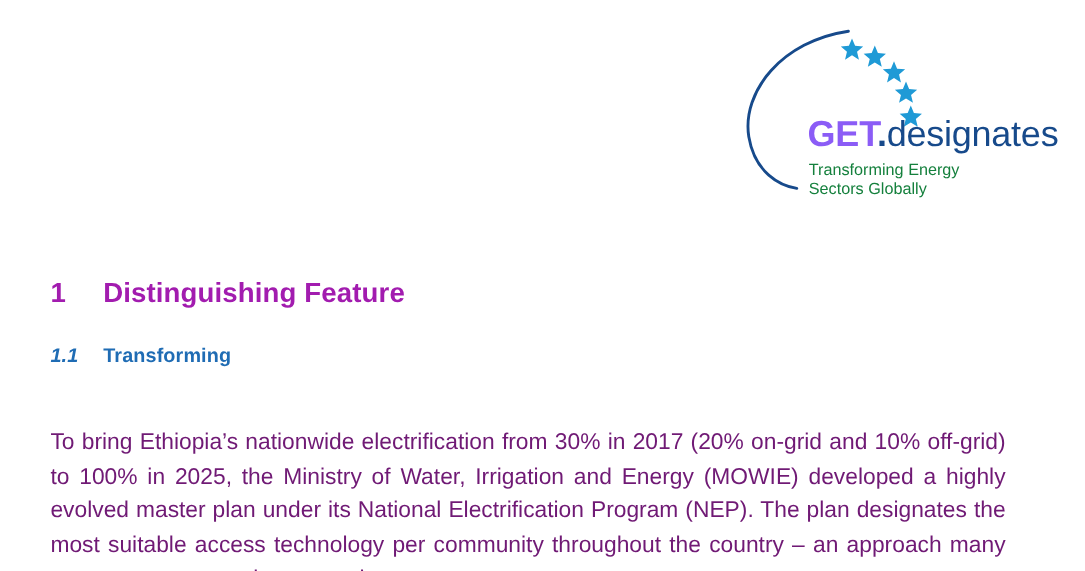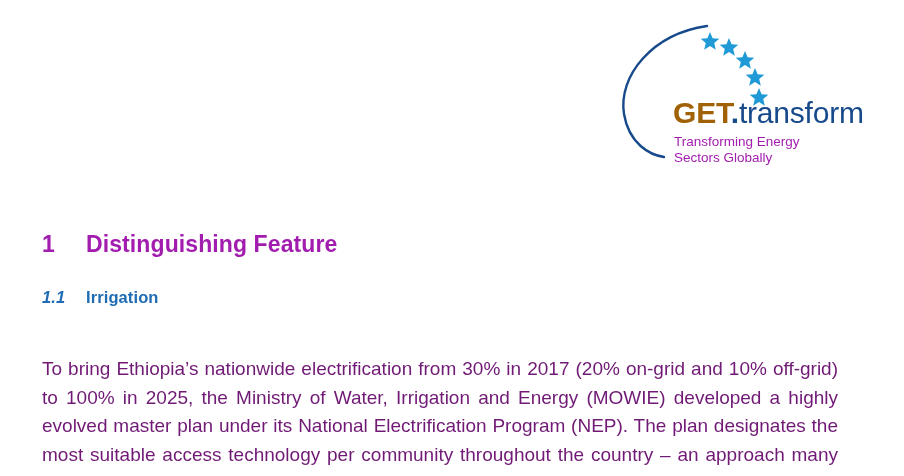--- a/index.html
+++ b/index.html
@@ -38,37 +38,37 @@
     position: absolute;
     left: 61px;
     top: 86px;
     font-family: "Liberation Sans", sans-serif;
     font-size: 30px;
     letter-spacing: -0.2px;
     white-space: nowrap;
   }
   .logo-get {
     font-weight: bold;
-    color: #a16207;
+    color: #8b5cf6;
   }
   .logo-dot {
     font-weight: bold;
     color: #174a8b;
   }
   .logo-transform {
     font-weight: normal;
     color: #174a8b;
   }
   .logo-tagline {
     position: absolute;
     left: 62px;
     top: 124px;
     font-size: 13.5px;
     line-height: 16px;
-    color: #a21caf;
+    color: #15803d;
     white-space: pre-line;
   }
 
   
   .h1 {
     position: absolute;
     left: 42px;
     top: 231px;
     font-size: 23px;
     font-weight: bold;
@@ -123,30 +123,30 @@
       <g fill="#1f9ad6">
         <polygon points="98,22 100.6,28.2 107.3,28.7 102.2,33.1 103.8,39.7 98,36.1 92.2,39.7 93.8,33.1 88.7,28.7 95.4,28.2"></polygon>
         <polygon points="117,28 119.6,34.2 126.3,34.7 121.2,39.1 122.8,45.7 117,42.1 111.2,45.7 112.8,39.1 107.7,34.7 114.4,34.2"></polygon>
         <polygon points="133,41 135.6,47.2 142.3,47.7 137.2,52.1 138.8,58.7 133,55.1 127.2,58.7 128.8,52.1 123.7,47.7 130.4,47.2"></polygon>
         <polygon points="143,58 145.6,64.2 152.3,64.7 147.2,69.1 148.8,75.7 143,72.1 137.2,75.7 138.8,69.1 133.7,64.7 140.4,64.2"></polygon>
         <polygon points="147,78 149.6,84.2 156.3,84.7 151.2,89.1 152.8,95.7 147,92.1 141.2,95.7 142.8,89.1 137.7,84.7 144.4,84.2"></polygon>
       </g>
     </svg>
 
     <div class="logo-wordmark">
-      <span class="logo-get">GET</span><span class="logo-dot">.</span><span class="logo-transform">transform</span>
+      <span class="logo-get">GET</span><span class="logo-dot">.</span><span class="logo-transform">designates</span>
     </div>
 
     <div class="logo-tagline">Transforming Energy
 Sectors Globally</div>
   </div>
 
   <div class="h1">
     <span class="num">1</span><span>Distinguishing Feature</span>
   </div>
 
   <div class="h2">
-    <span class="num">1.1</span><span>Irrigation</span>
+    <span class="num">1.1</span><span>Transforming</span>
   </div>
 
   <p class="body-para">To bring Ethiopia’s nationwide electrification from 30% in 2017 (20% on-grid and 10% off-grid) to 100% in 2025, the Ministry of Water, Irrigation and Energy (MOWIE) developed a highly evolved master plan under its National Electrification Program (NEP). The plan designates the most suitable access technology per community throughout the country – an approach many governments are trying to emulate.</p>
 
 </div>
 
 </body></html>

